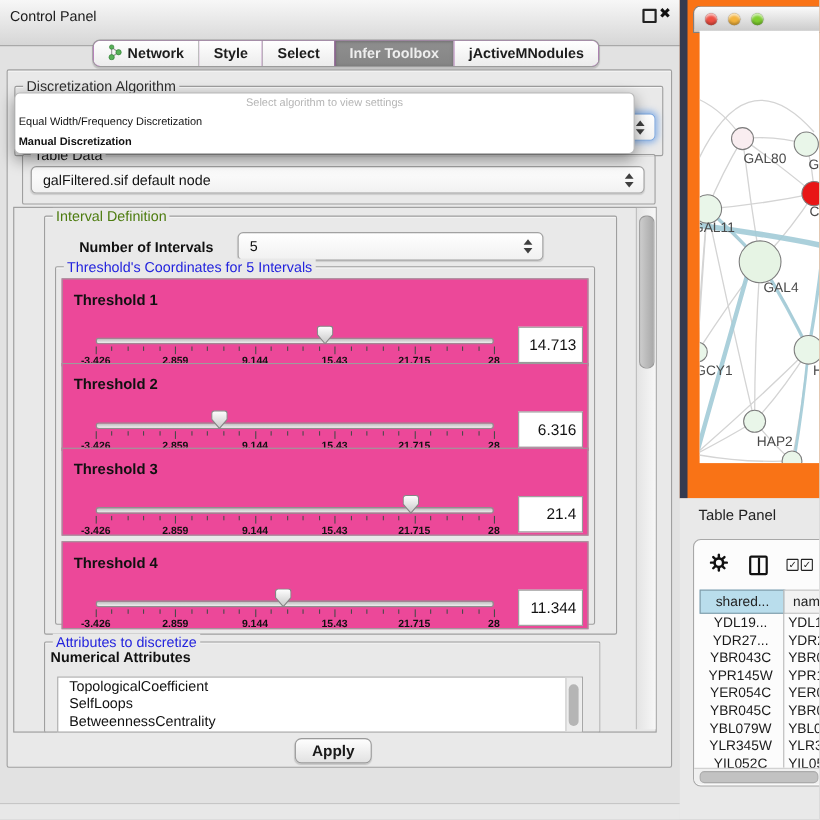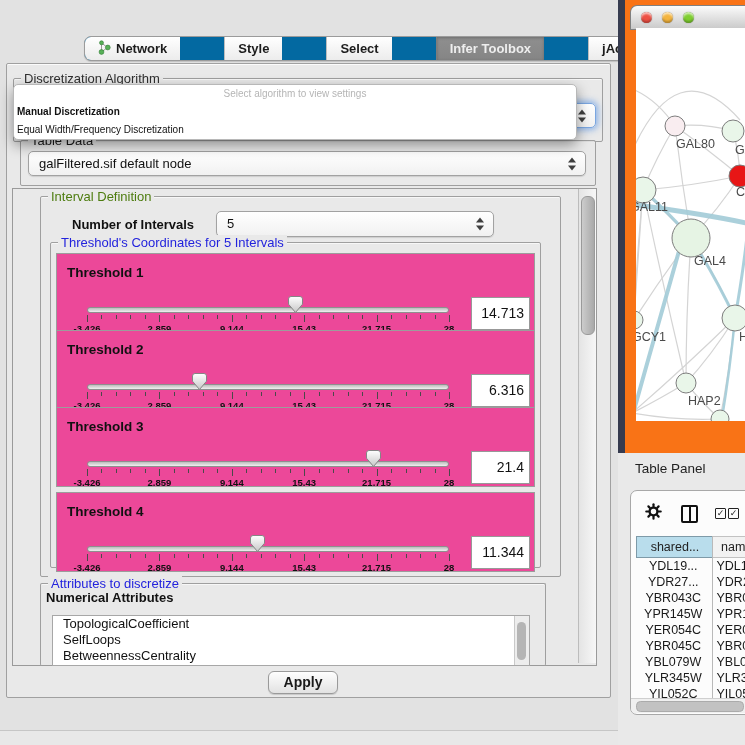--- a/index.html
+++ b/index.html
@@ -10,21 +10,21 @@
 
   
   #cp{left:0;top:0;width:618px;height:745px;background:#e2e2e2;}
   #cp-titlebar{left:0;top:0;width:618px;height:41px;
     background:linear-gradient(#f7f7f7,#d6d6d6);border-bottom:1px solid #a3a3a3;}
   #cp-title{left:9px;top:7px;font-size:13px;color:#1a1a1a;}
   #float-btn{left:584px;top:8px;width:9px;height:9px;border:2px solid #222;border-radius:1px;background:transparent;}
   #close-btn{left:599px;top:4px;font-size:13px;font-weight:bold;color:#111;}
 
   .tabstrip{display:flex;height:23px;border:1px solid #9b9b9b;border-radius:7px;
-    overflow:hidden;background:#0369a1;box-shadow:0 1px 1px rgba(0,0,0,.15);gap:44px;}
+    overflow:hidden;background:#a21caf;box-shadow:0 1px 1px rgba(0,0,0,.15);}
   .tab{display:flex;align-items:center;gap:5px;padding:0 13px;font-size:13px;font-weight:bold;
     color:#1c1c1c;background:linear-gradient(#ffffff,#ececec);border-left:1px solid #bdbdbd;cursor:default;white-space:nowrap;}
   .tab:first-child{border-left:none;}
   .tab.sel{background:linear-gradient(#8f8f8f,#858585);color:#eeeeee;border-left:1px solid #7d7d7d;
     box-shadow:inset 0 1px 3px rgba(0,0,0,.25);}
   #tabstrip-top{left:84px;top:36px;}
   #tabstrip-bottom{left:145px;top:704px;}
   #cp-bottomline{left:0;top:730px;width:618px;height:15px;background:#e8e8e8;border-top:1px solid #c6c6c6;}
 
   #cp-outer{left:6px;top:63px;width:603px;height:633px;background:#e9e9e9;
@@ -136,20 +136,25 @@
     <linearGradient id="thGrad" x1="0" y1="0" x2="0" y2="1">
       <stop offset="0" stop-color="#ffffff"></stop>
         <stop offset="1" stop-color="#c7c7c7"></stop>
     </linearGradient>
   </defs>
 </svg>
 
 <div id="app">
 
   <div id="cp" class="abs">
+    <div id="cp-titlebar" class="abs">
+      <span id="cp-title" class="abs">Control Panel</span>
+      <span id="float-btn" class="abs"></span>
+      <span id="close-btn" class="abs">✖</span>
+    </div>
     <div id="tabstrip-top" class="abs tabstrip">
         <div class="tab">
           <span><svg width="13" height="15" viewBox="0 0 13 15">
               <g stroke="#9a9a9a" stroke-width="1">
                 <line x1="3.5" y1="3" x2="3.5" y2="12"></line>
                 <line x1="3.5" y1="12" x2="9.5" y2="7.5"></line>
                 <line x1="3.5" y1="3" x2="9.5" y2="7.5"></line>
               </g>
               <circle cx="3.5" cy="2.8" r="2" fill="#58b058" stroke="#2e7d32" stroke-width="0.6"></circle>
               <circle cx="3.5" cy="12" r="2.4" fill="#58b058" stroke="#2e7d32" stroke-width="0.6"></circle>
@@ -177,22 +182,22 @@
     <span id="algo-title" class="abs gtitle">Discretization Algorithm</span>
     <div id="algo-combo" class="abs mac-combo">
       <span class="spin">
           <i class="up"></i>
           <i class="dn"></i>
         </span>
     </div>
 
     <div id="popup" class="abs">
         <div class="pop-row hdr">Select algorithm to view settings</div>
+        <div class="pop-row">Equal Width/Frequency Discretization</div>
         <div class="pop-row b">Manual Discretization</div>
-        <div class="pop-row">Equal Width/Frequency Discretization</div>
       </div>
 
     <div id="td-group" class="abs group"></div>
     <span id="td-title" class="abs gtitle">Table Data</span>
     <div id="td-combo" class="abs mac-combo">
       <span class="cv">galFiltered.sif default node</span>
       <span class="spin">
           <i class="up"></i>
           <i class="dn"></i>
         </span>

